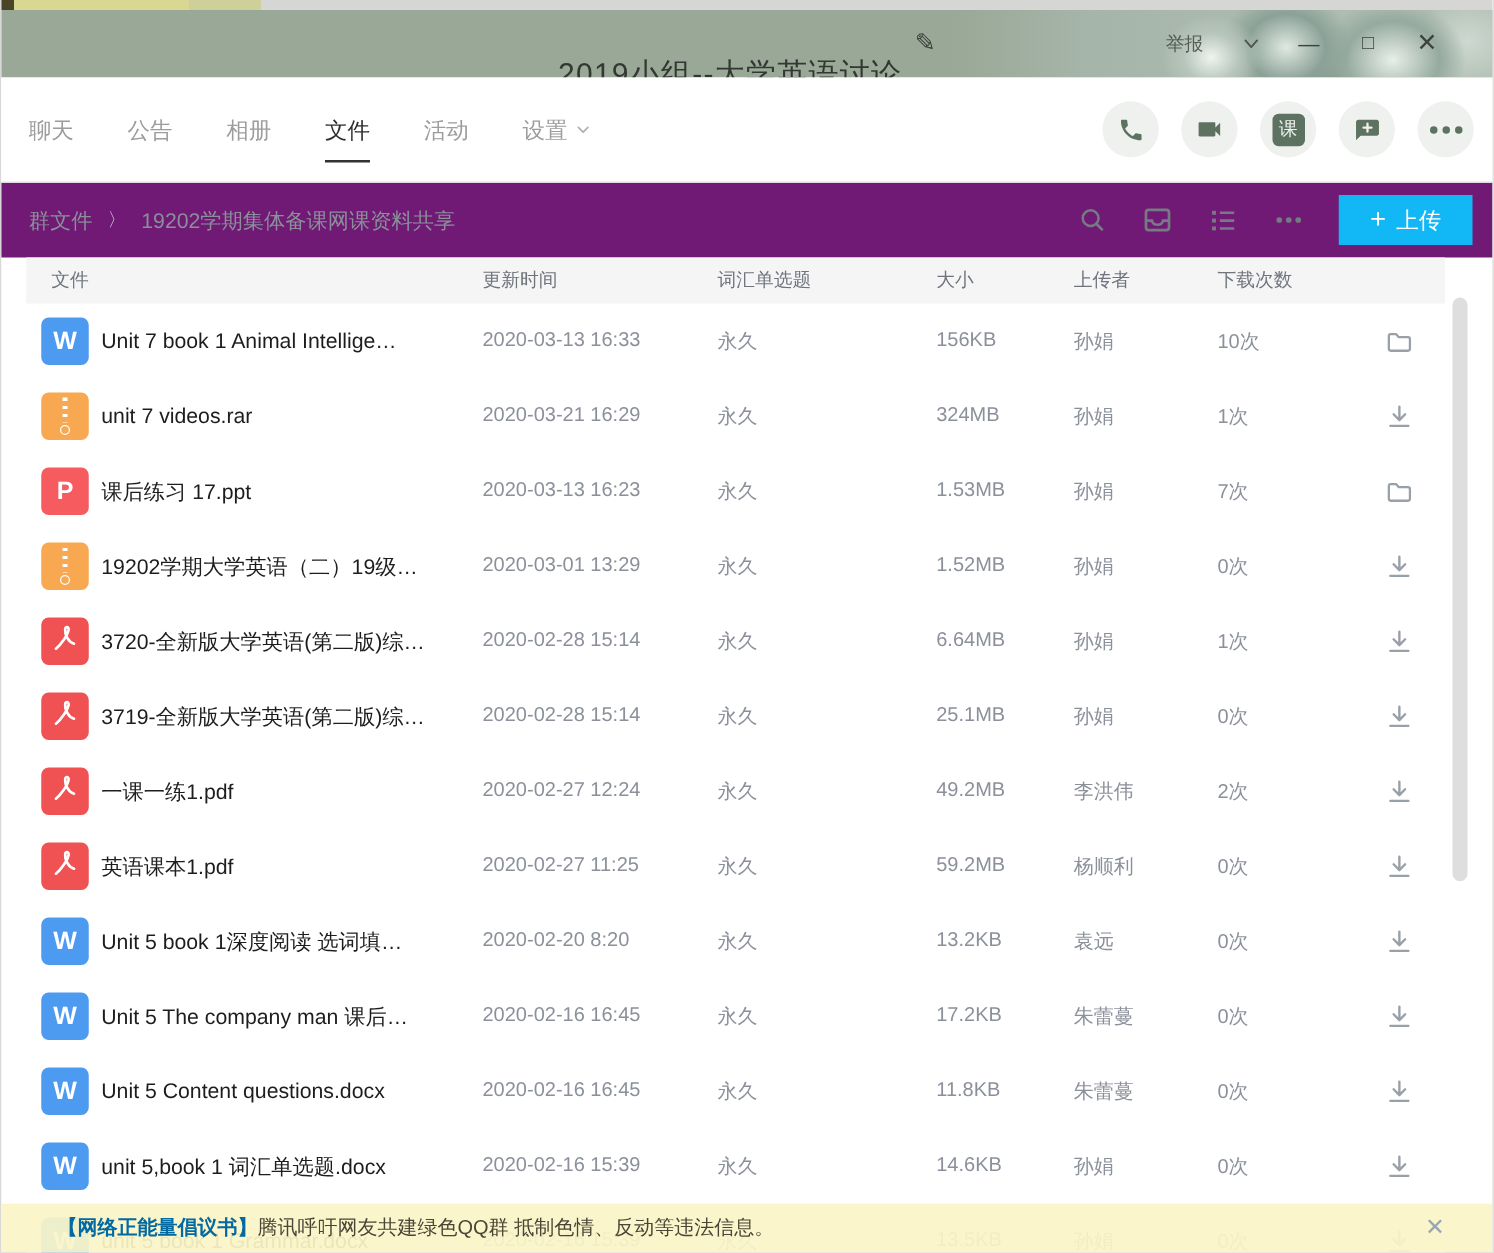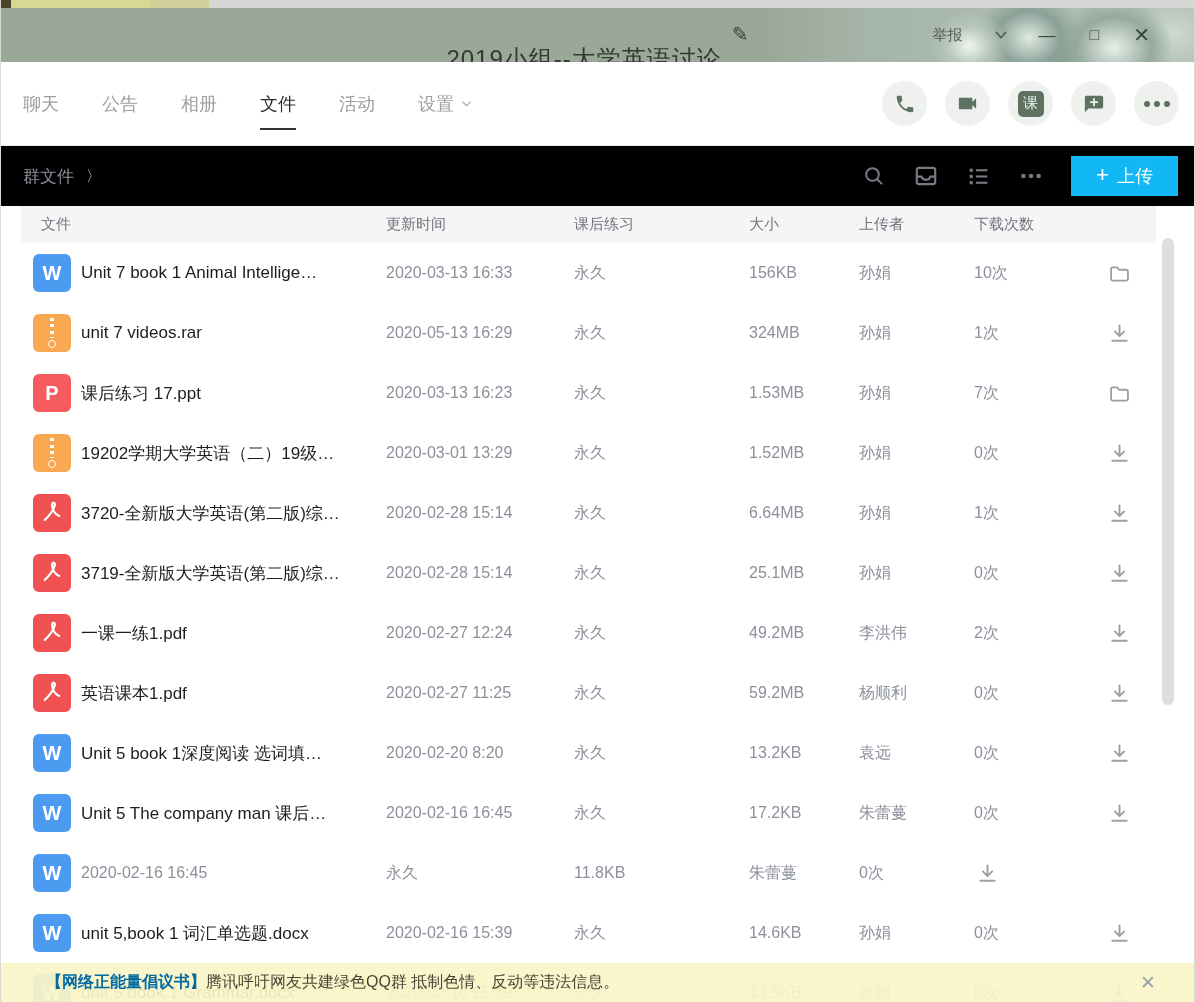--- a/index.html
+++ b/index.html
@@ -37,21 +37,21 @@
   .tab.active{color:#2c2c2c;}
   .tab.active::after{content:"";position:absolute;left:0;right:0;bottom:15px;height:2px;background:#333;}
   .tab .tab-chev svg{display:block;}
   .round-buttons{margin-left:auto;display:flex;gap:18px;padding-right:15px;}
   .rbtn{width:45px;height:45px;border-radius:50%;background:#eff1ee;display:flex;align-items:center;justify-content:center;cursor:pointer;}
   .rbtn svg{display:block;}
   .class-badge{width:26px;height:26px;background:#5d7260;border-radius:5px;color:#eef1ee;font-size:15px;display:flex;align-items:center;justify-content:center;}
   .dots{display:flex;gap:4px;}
   .dots i{width:6px;height:6px;border-radius:50%;background:#5d7260;}
   
-  .subbar{height:60px;display:flex;align-items:center;background:#000000;}
+  .subbar{height:60px;display:flex;align-items:center;background:#701a75;}
   .breadcrumb{display:flex;align-items:center;gap:12px;padding-left:22px;font-size:17px;color:#8a8f99;}
   .crumb-sep{color:#c3c7cd;font-size:15px;}
   .subbar-tools{margin-left:auto;display:flex;align-items:center;gap:27px;padding-right:16px;}
   .tool-icon{cursor:pointer;display:flex;}
   .upload-btn{width:107px;height:40px;background:#12B7F5;color:#fff;border:none;font-size:18px;
     display:flex;align-items:center;justify-content:center;gap:8px;cursor:pointer;font-family:inherit;}
   .upload-plus{font-size:22px;font-weight:400;line-height:1;transform:translateY(-1px);}
   
   .table-area{position:relative;}
   .grid-row{display:grid;grid-template-columns:60px 305px 188px 175px 110px 115px 132px 1fr;align-items:center;}
@@ -154,20 +154,21 @@
             <i></i>
           </span>
       </span>
     </div>
   </div>
 
   <div class="subbar">
     <div class="breadcrumb">
       <span>群文件</span>
       <span class="crumb-sep">〉</span>
+      <span>19202学期集体备课网课资料共享</span>
     </div>
     <div class="subbar-tools">
       <span class="tool-icon">
         <svg width="24" height="24" viewBox="0 0 24 24">
             <circle cx="10.5" cy="10.5" r="6.3" fill="none" stroke="#767b83" stroke-width="2"></circle>
             <line x1="15.2" y1="15.2" x2="19.6" y2="19.6" stroke="#767b83" stroke-width="2" stroke-linecap="round"></line>
           </svg>
       </span>
       <span class="tool-icon">
         <svg width="26" height="26" viewBox="0 0 24 24">
@@ -196,21 +197,21 @@
         <span class="upload-plus">+</span>
         <span>上传</span>
       </button>
     </div>
   </div>
 
   <div class="table-area">
     <div class="grid-row table-header">
       <span class="h-file">文件</span>
       <span>更新时间</span>
-      <span>课后练习</span>
+      <span>词汇单选题</span>
       <span>大小</span>
       <span>上传者</span>
       <span>下载次数</span>
       <span></span>
     </div>
     <div class="table-body">
     <div class="grid-row file-row">
       <div class="icon-cell">
         <span class="file-icon type-word">
           <span class="glyph glyph-word">W</span>
@@ -238,21 +239,21 @@
         <span class="file-icon type-rar">
 
           <span class="glyph glyph-rar">
                 <span class="zip-teeth"></span>
                 <span class="zip-pull"></span>
               </span>
 
         </span>
       </div>
       <div class="name-cell">unit 7 videos.rar</div>
-      <div class="meta">2020-05-13 16:29</div>
+      <div class="meta">2020-03-21 16:29</div>
       <div class="meta">永久</div>
       <div class="meta">324MB</div>
       <div class="meta">孙娟</div>
       <div class="meta">1次</div>
       <div class="cell action-cell act-download">
 
         <span class="act act-download-icon">
           <svg width="23" height="23" viewBox="0 0 24 24">
                 <path d="M12 3.5v10.5M7.2 9.8l4.8 4.9 4.8-4.9" fill="none" stroke="#9aa0a8" stroke-width="2" stroke-linecap="round" stroke-linejoin="round"></path>
                 <line x1="4.5" y1="19.5" x2="19.5" y2="19.5" stroke="#9aa0a8" stroke-width="2" stroke-linecap="round"></line>
@@ -473,20 +474,21 @@
       </div>
     </div>
 
     <div class="grid-row file-row">
       <div class="icon-cell">
         <span class="file-icon type-word">
           <span class="glyph glyph-word">W</span>
 
         </span>
       </div>
+      <div class="name-cell">Unit 5 Content questions.docx</div>
       <div class="meta">2020-02-16 16:45</div>
       <div class="meta">永久</div>
       <div class="meta">11.8KB</div>
       <div class="meta">朱蕾蔓</div>
       <div class="meta">0次</div>
       <div class="cell action-cell act-download">
 
         <span class="act act-download-icon">
           <svg width="23" height="23" viewBox="0 0 24 24">
                 <path d="M12 3.5v10.5M7.2 9.8l4.8 4.9 4.8-4.9" fill="none" stroke="#9aa0a8" stroke-width="2" stroke-linecap="round" stroke-linejoin="round"></path>

